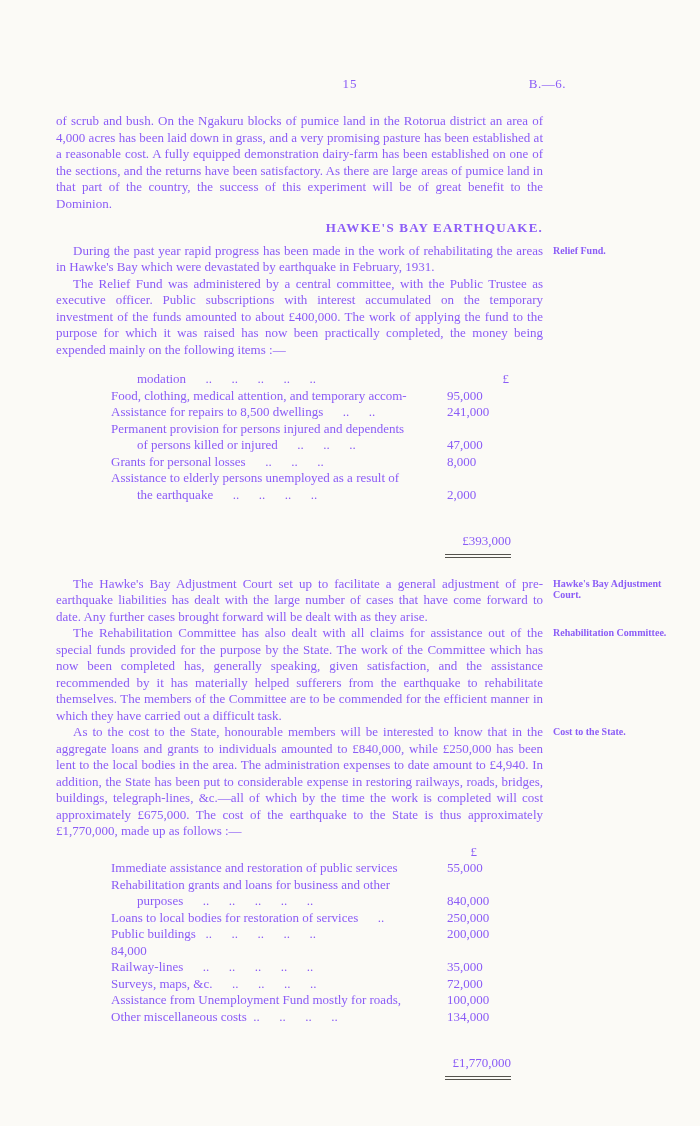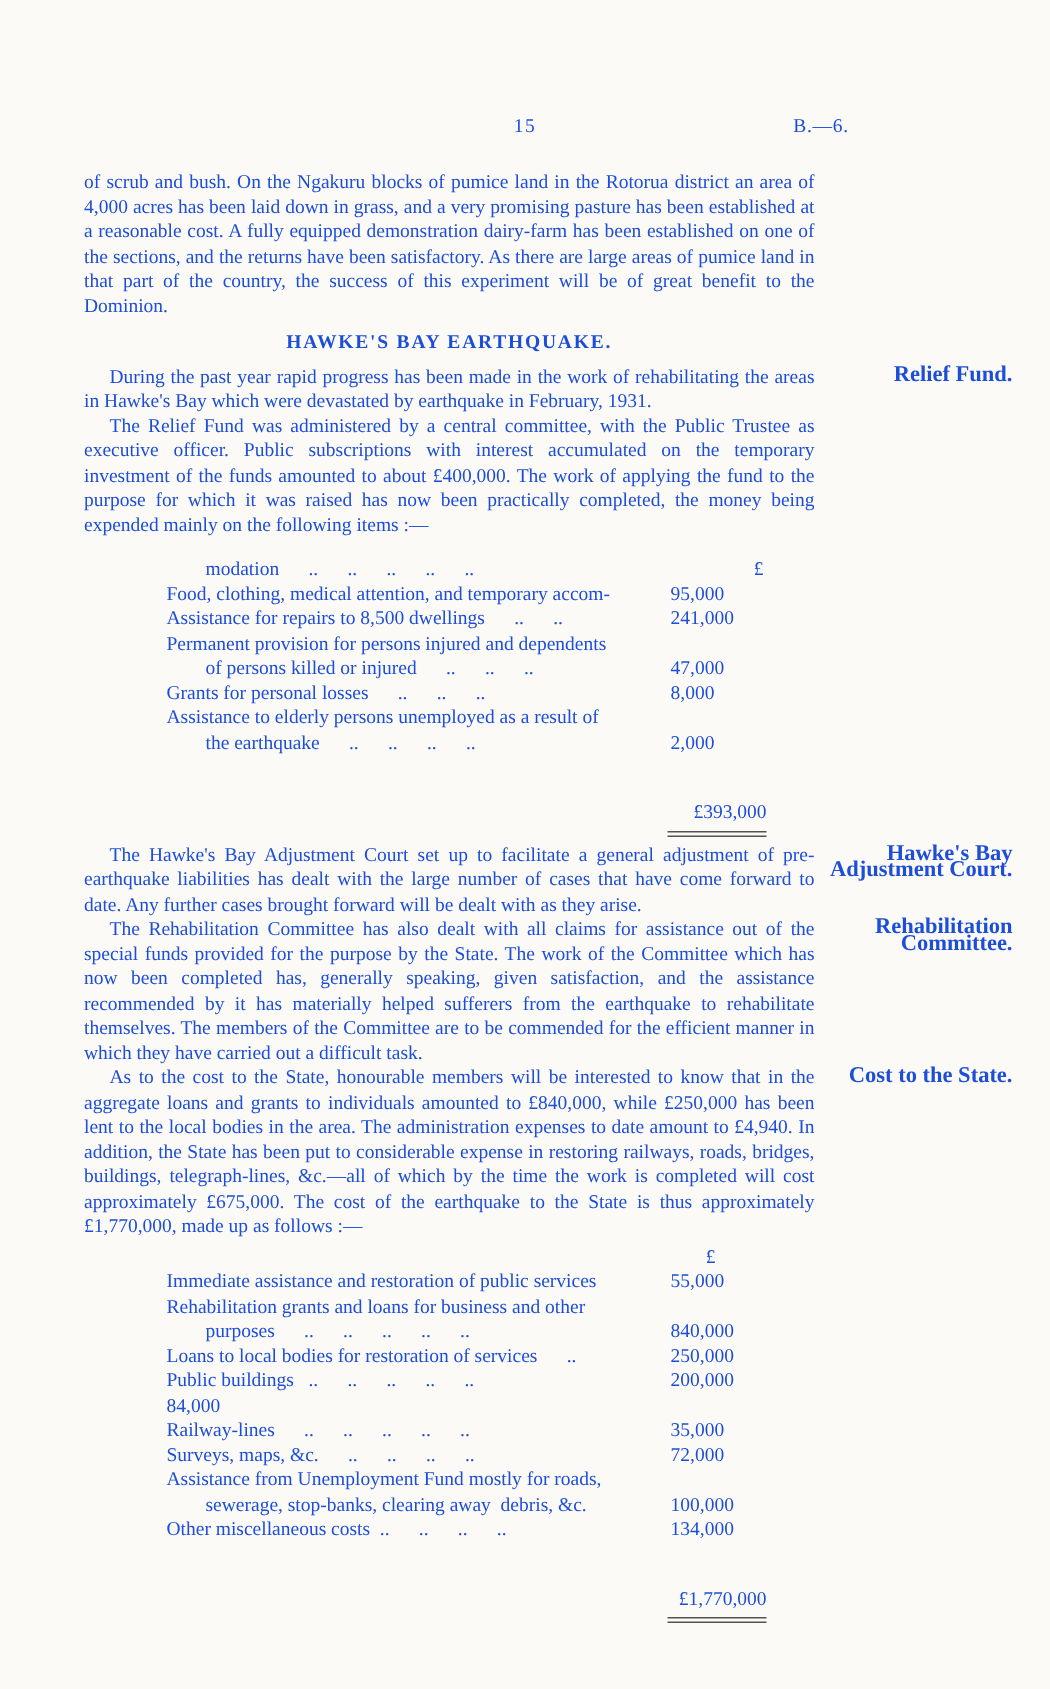--- a/index.html
+++ b/index.html
@@ -3,57 +3,57 @@
 <meta charset="utf-8">
 <style>
   * { margin:0; padding:0; box-sizing:border-box; }
   html,body { background:#e9e7e2; }
   .page {
     position:relative;
     width:700px; height:1126px;
     margin:0 auto;
     background:#fbfaf6;
     font-family:"Liberation Serif","DejaVu Serif",serif;
-    color:#1d4ed8;
+    color:#8b5cf6;
     overflow:hidden;
   }
   .page-header { position:absolute; top:76px; left:0; right:0; height:18px; font-size:13px; }
   .page-number { position:absolute; left:0; right:0; text-align:center; letter-spacing:1px; }
   .doc-ref { position:absolute; right:134px; top:0; letter-spacing:0.5px; }
 
   .content { position:absolute; left:56px; top:113px; width:487px; font-size:13px; line-height:16.5px; }
 
   .para { text-align:justify; position:relative; }
   .para.indent { text-indent:17px; }
 
   .section-heading {
-    text-align:center; letter-spacing:1.2px; font-size:13px;
+    text-align:right; letter-spacing:1.2px; font-size:13px;
     margin:8px 0 6px 0;
   }
 
   .margin-note {
     position:absolute; left:497px; top:2px; width:122px;
-    font-size:15px; font-weight:bold; line-height:11px;
-    text-align:right; text-indent:0;
+    font-size:10px; font-weight:bold; line-height:11px;
+    text-align:left; text-indent:0;
   }
 
   .fin-table { position:relative; margin:13px 0 0 55px; width:400px; }
   .currency-abs { position:absolute; top:0; right:2px; }
   .currency-line { text-align:right; padding-right:34px; }
   .t-row { display:flex; }
   .t-label { flex:1; }
   .t-line { white-space:pre-wrap; }
   .t-line.cont { padding-left:26px; }
   .t-amount { width:64px; text-align:left; align-self:flex-end; }
   .t-total { text-align:right; margin-top:30px; }
   .rule-double {
     width:66px; height:4px; margin:4px 0 0 auto;
     border-top:1px solid #55534e; border-bottom:1px solid #55534e;
   }
-  .after-table { margin-top:4px; }
+  .after-table { margin-top:18px; }
 </style>
 </head>
 <body>
 
 <div class="page">
 
   <div class="page-header">
     <span class="page-number">15</span>
     <span class="doc-ref">B.—6.</span>
   </div>
@@ -177,21 +177,20 @@
       <div class="t-row">
         <div class="t-label">
           <div class="t-line">Surveys, maps, &amp;c.      ..      ..      ..      ..</div>
         </div>
         <div class="t-amount">72,000</div>
       </div>
 
       <div class="t-row">
         <div class="t-label">
           <div class="t-line">Assistance from Unemployment Fund mostly for roads,</div>
-          <div class="t-line cont">sewerage, stop-banks, clearing away  debris, &amp;c.</div>
         </div>
         <div class="t-amount">100,000</div>
       </div>
 
       <div class="t-row">
         <div class="t-label">
           <div class="t-line">Other miscellaneous costs  ..      ..      ..      ..</div>
         </div>
         <div class="t-amount">134,000</div>
       </div>

